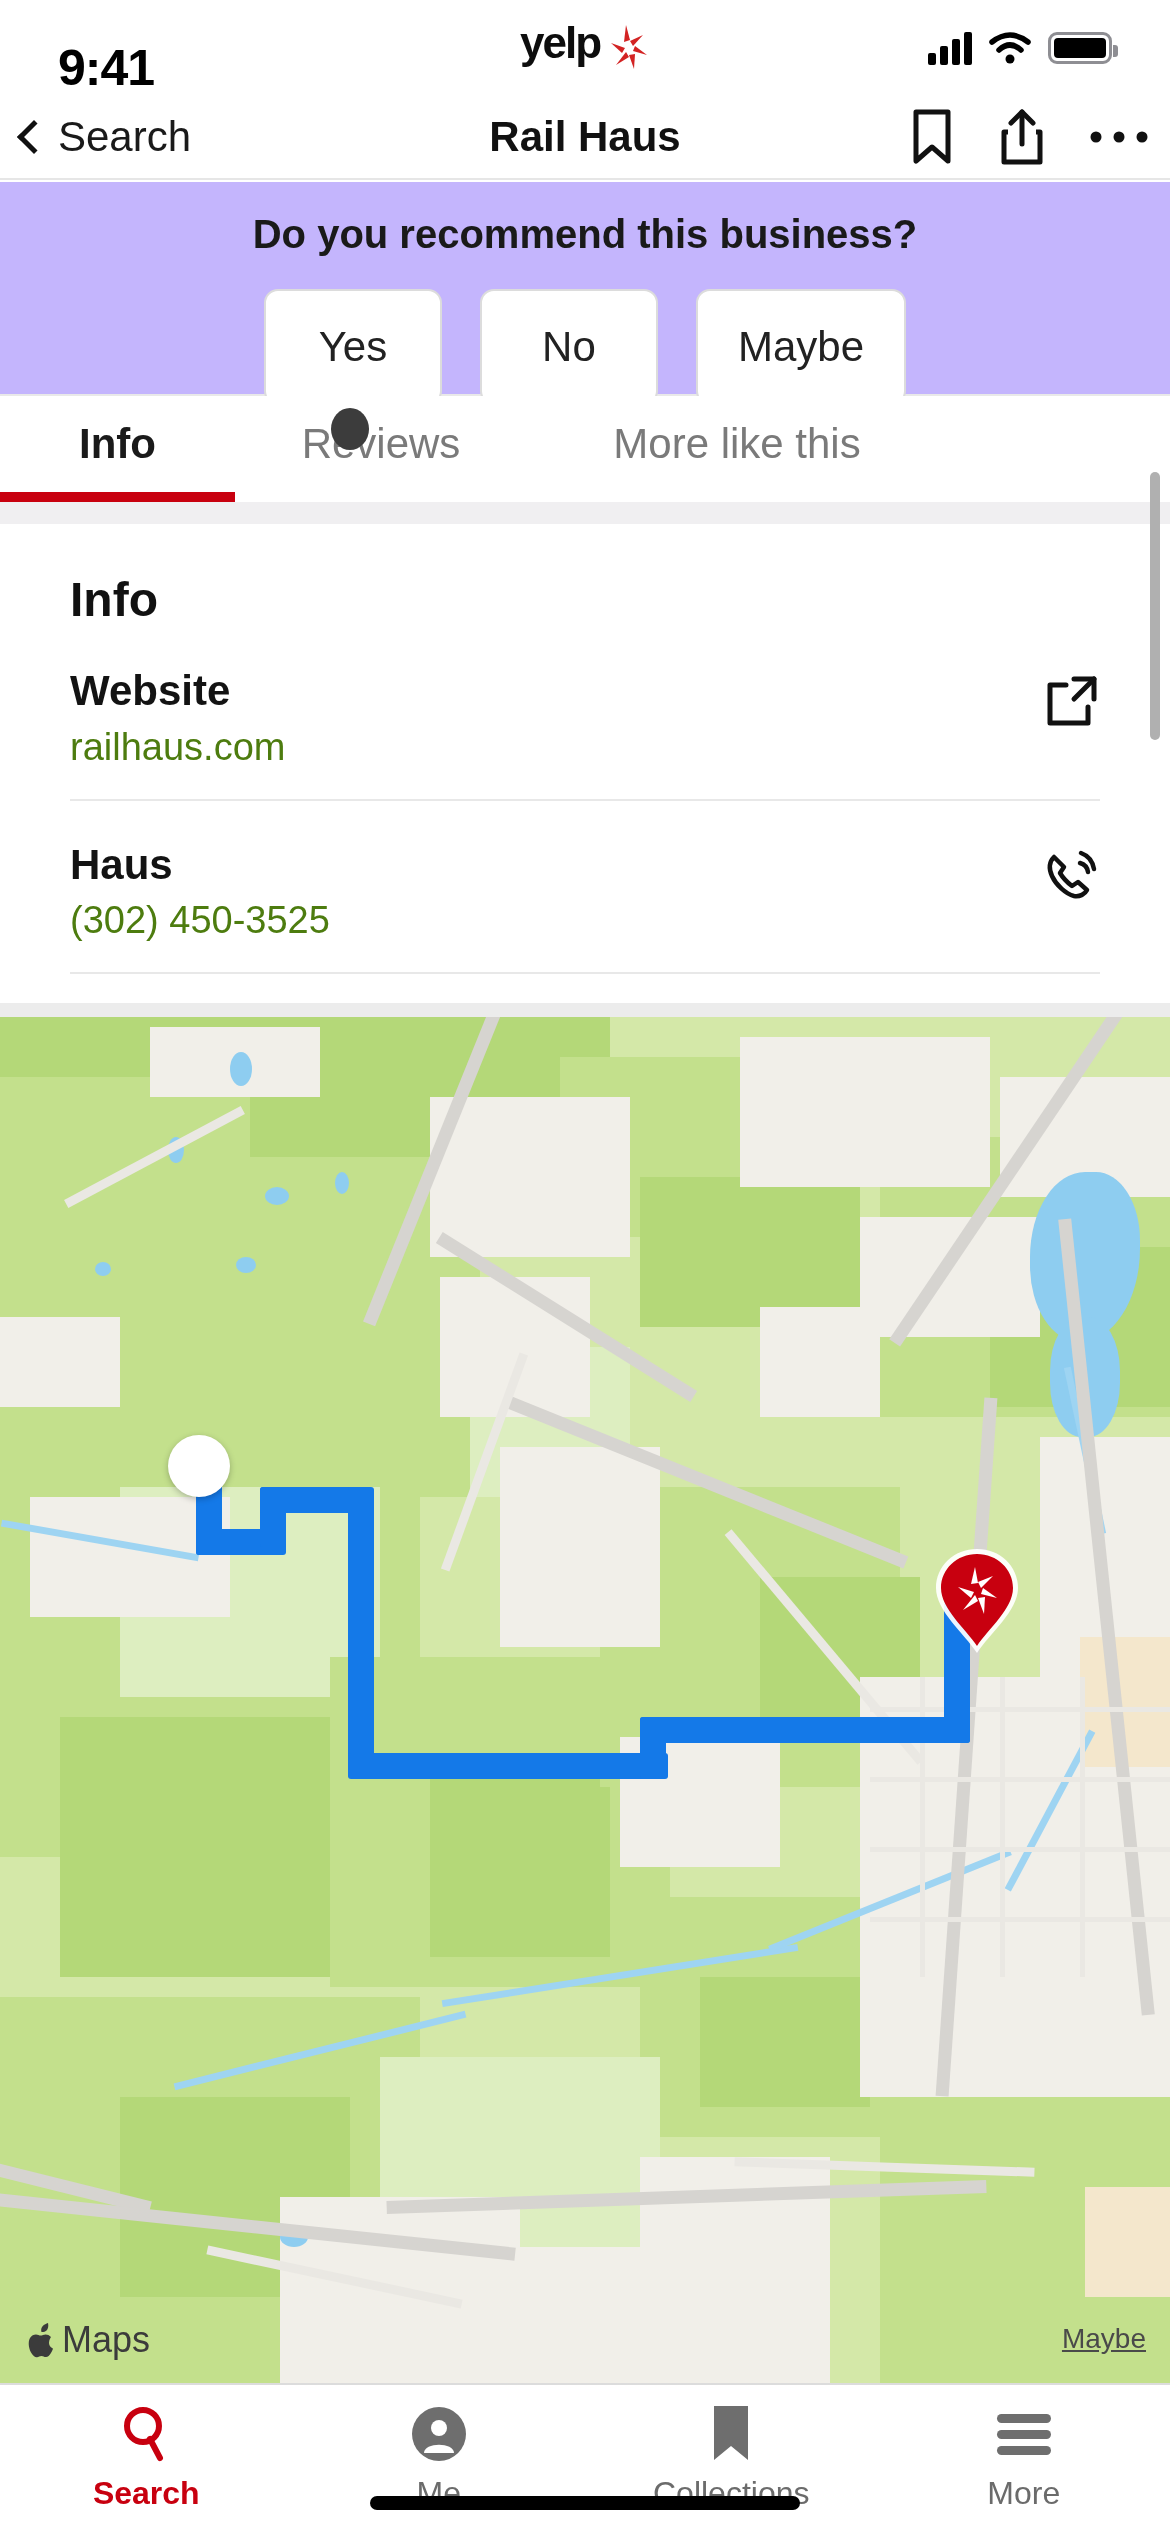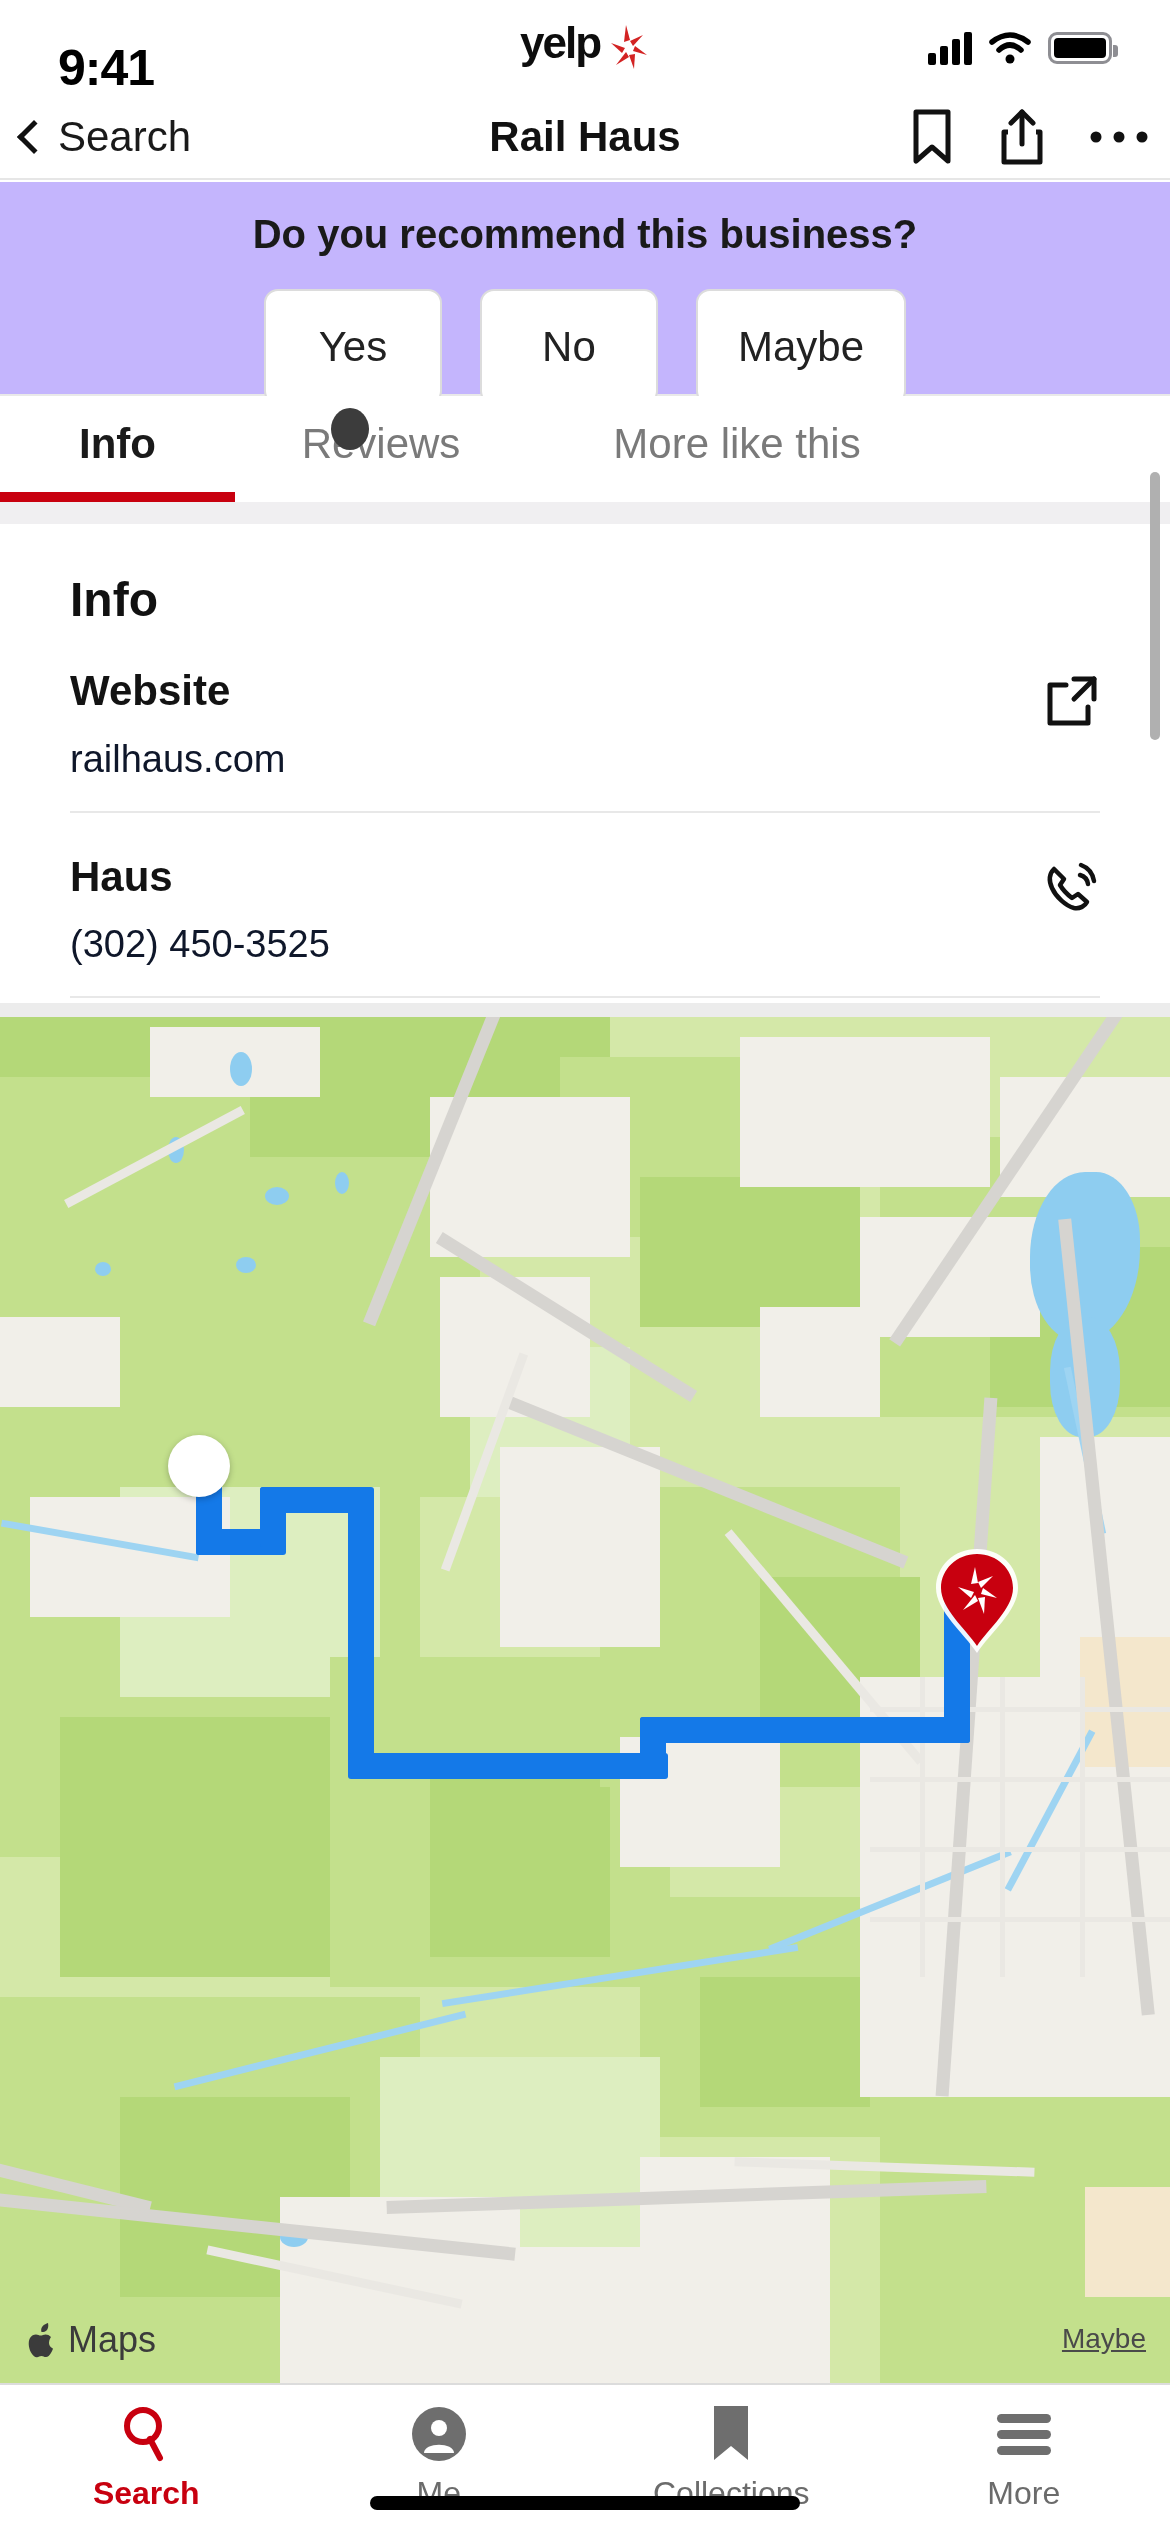--- a/index.html
+++ b/index.html
@@ -74,21 +74,21 @@
                 background:#3c3c3c; border-radius:50%; z-index:30; }
 
   
   .info-panel { position:absolute; top:528px; left:0; width:1170px; height:470px; background:#fff; }
   .info-heading { font-size:48px; font-weight:700; color:#111; padding:44px 0 0 70px; }
   .info-row { position:relative; margin:0 70px; padding:38px 0 30px 0; display:flex;
               align-items:flex-start; }
   .info-row + .info-row { border-top:2px solid #e8e8e8; }
   .info-texts { flex:1; }
   .info-label { font-size:42px; font-weight:700; color:#131313; line-height:1.25; }
-  .info-value { font-size:38px; color:#0f172a; margin-top:20px; }
+  .info-value { font-size:38px; color:#4d7c0f; margin-top:8px; }
   .info-icon { width:70px; display:flex; align-items:center; justify-content:flex-end;
                padding-top:8px; }
 
   
   .scrollbar { position:absolute; left:1150px; top:472px; width:10px; height:268px;
                background:#b0b0b0; border-radius:6px; z-index:25; }
 
   
   .map { position:absolute; top:1003px; left:0; width:1170px; height:1380px; overflow:hidden;
          background:#e9f0d9; }
@@ -101,21 +101,21 @@
   .urban { position:absolute; background:#f1efe9; }
   .water { position:absolute; background:#8ecdf0; }
   .road { position:absolute; background:#d6d4d0; }
   .road.thin { background:#eae8e3; }
   .sand { position:absolute; background:#f4e7cc; }
   .route { position:absolute; background:#1479e8; border-radius:3px; }
   .origin { position:absolute; width:62px; height:62px; border-radius:50%; background:#fff;
             box-shadow:0 2px 6px rgba(0,0,0,.25); z-index:12; }
   .yelp-pin { position:absolute; z-index:14; }
   .map-attr { position:absolute; bottom:22px; left:26px; display:flex; align-items:center;
-              gap:12px; z-index:15; }
+              gap:6px; z-index:15; }
   .map-attr-text { font-size:36px; color:#3b3b3b; font-weight:500; }
   .map-legal { position:absolute; bottom:28px; right:24px; font-size:28px; color:#4a4a4a;
                text-decoration:underline; z-index:15; }
 
   
   .tabbar { position:absolute; bottom:0; left:0; width:1170px; height:149px; background:#fff;
             border-top:2px solid #dcdcdc; display:flex; align-items:flex-start;
             padding-top:18px; }
   .tabbar-item { flex:1; display:flex; flex-direction:column; align-items:center; gap:10px; }
   .tabbar-icon { height:62px; display:flex; align-items:center; justify-content:center; }

